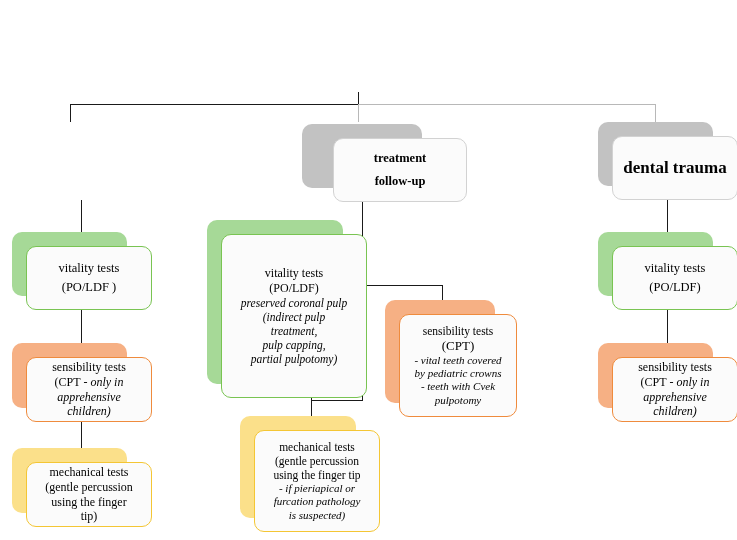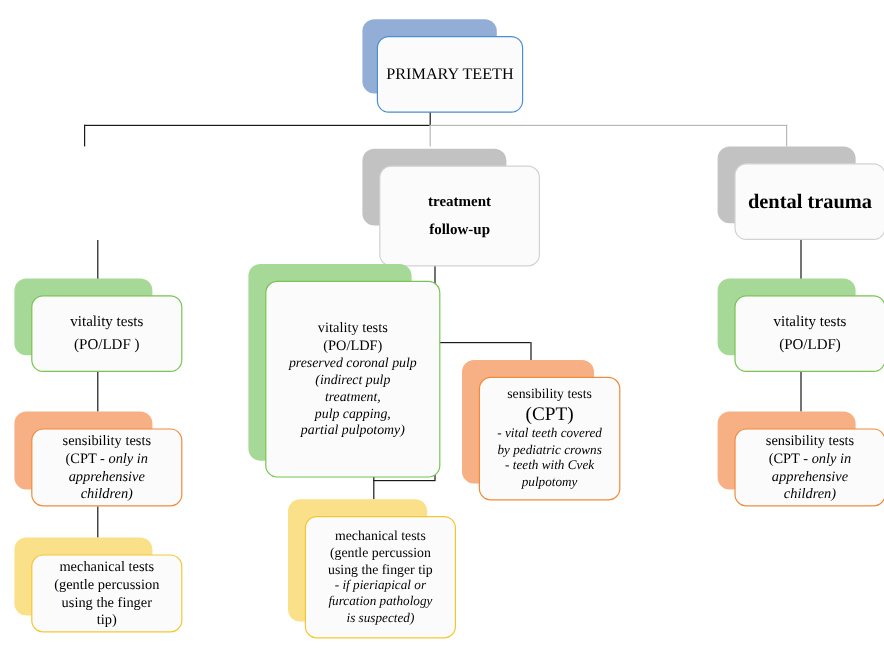--- a/index.html
+++ b/index.html
@@ -99,31 +99,25 @@
 
   <div class="line h" style="left:362px; top:285px; width:80px;"></div>
   <div class="line v" style="left:442px; top:285px; height:22px;"></div>
 
   <div class="line v" style="left:311px; top:394px; height:22px;"></div>
   <div class="line h" style="left:311px; top:400px; width:52px;"></div>
 
   <div class="line v" style="left:667px; top:200px; height:34px;"></div>
   <div class="line v" style="left:667px; top:310px; height:33px;"></div>
 
-  <div class="node c-blue" style="left:302px; top:16px; width:134px; height:78px;">
-    <div class="shadow" style="width:112px; height:62px;"></div>
-    <div class="card" style="left:12px; top:14px; width:122px; height:64px;">
-      <span class="tl t-plain" style="font-size:13.5px;">PRIMARY TEETH</span>
-    </div>
-  </div>
 
 
   <div class="node c-gray" style="left:302px; top:124px; width:148px; height:78px;">
     <div class="shadow" style="width:120px; height:64px;"></div>
-    <div class="card" style="left:14px; top:14px; width:134px; height:84px;">
+    <div class="card" style="left:31px; top:14px; width:134px; height:64px;">
       <span class="tl t-bold" style="font-size:12.5px; margin-bottom:8px;">treatment</span>
       <span class="tl t-bold" style="font-size:12.5px;">follow-up</span>
     </div>
   </div>
 
   <div class="node c-gray" style="left:598px; top:122px; width:140px; height:78px;">
     <div class="shadow" style="width:115px; height:64px;"></div>
     <div class="card" style="left:14px; top:14px; width:126px; height:64px;">
       <span class="tl t-bold" style="font-size:17px;">dental trauma</span>
     </div>
@@ -167,21 +161,21 @@
       <span class="tl t-italic" style="font-size:11.5px;">treatment,</span>
       <span class="tl t-italic" style="font-size:11.5px;text-align:center;">pulp capping,</span>
       <span class="tl t-italic" style="font-size:11.5px;">partial pulpotomy)</span>
     </div>
   </div>
 
   <div class="node c-orange" style="left:385px; top:300px; width:132px; height:117px;">
     <div class="shadow" style="width:110px; height:103px;"></div>
     <div class="card" style="left:14px; top:14px; width:118px; height:103px;">
       <span class="tl t-plain" style="font-size:11.5px;">sensibility tests</span>
-      <span class="tl t-plain" style="font-size:16px;">(CPT)</span>
+      <span class="tl t-plain" style="font-size:13px;">(CPT)</span>
       <span class="tl t-italic" style="font-size:11px;">- vital teeth covered</span>
       <span class="tl t-italic" style="font-size:11px;">by pediatric crowns</span>
       <span class="tl t-italic" style="font-size:11px;">- teeth with Cvek</span>
       <span class="tl t-italic" style="font-size:11px;">pulpotomy</span>
     </div>
   </div>
 
   <div class="node c-yellow" style="left:240px; top:416px; width:140px; height:116px;">
     <div class="shadow" style="width:116px; height:102px;"></div>
     <div class="card" style="left:14px; top:14px; width:126px; height:102px;">

